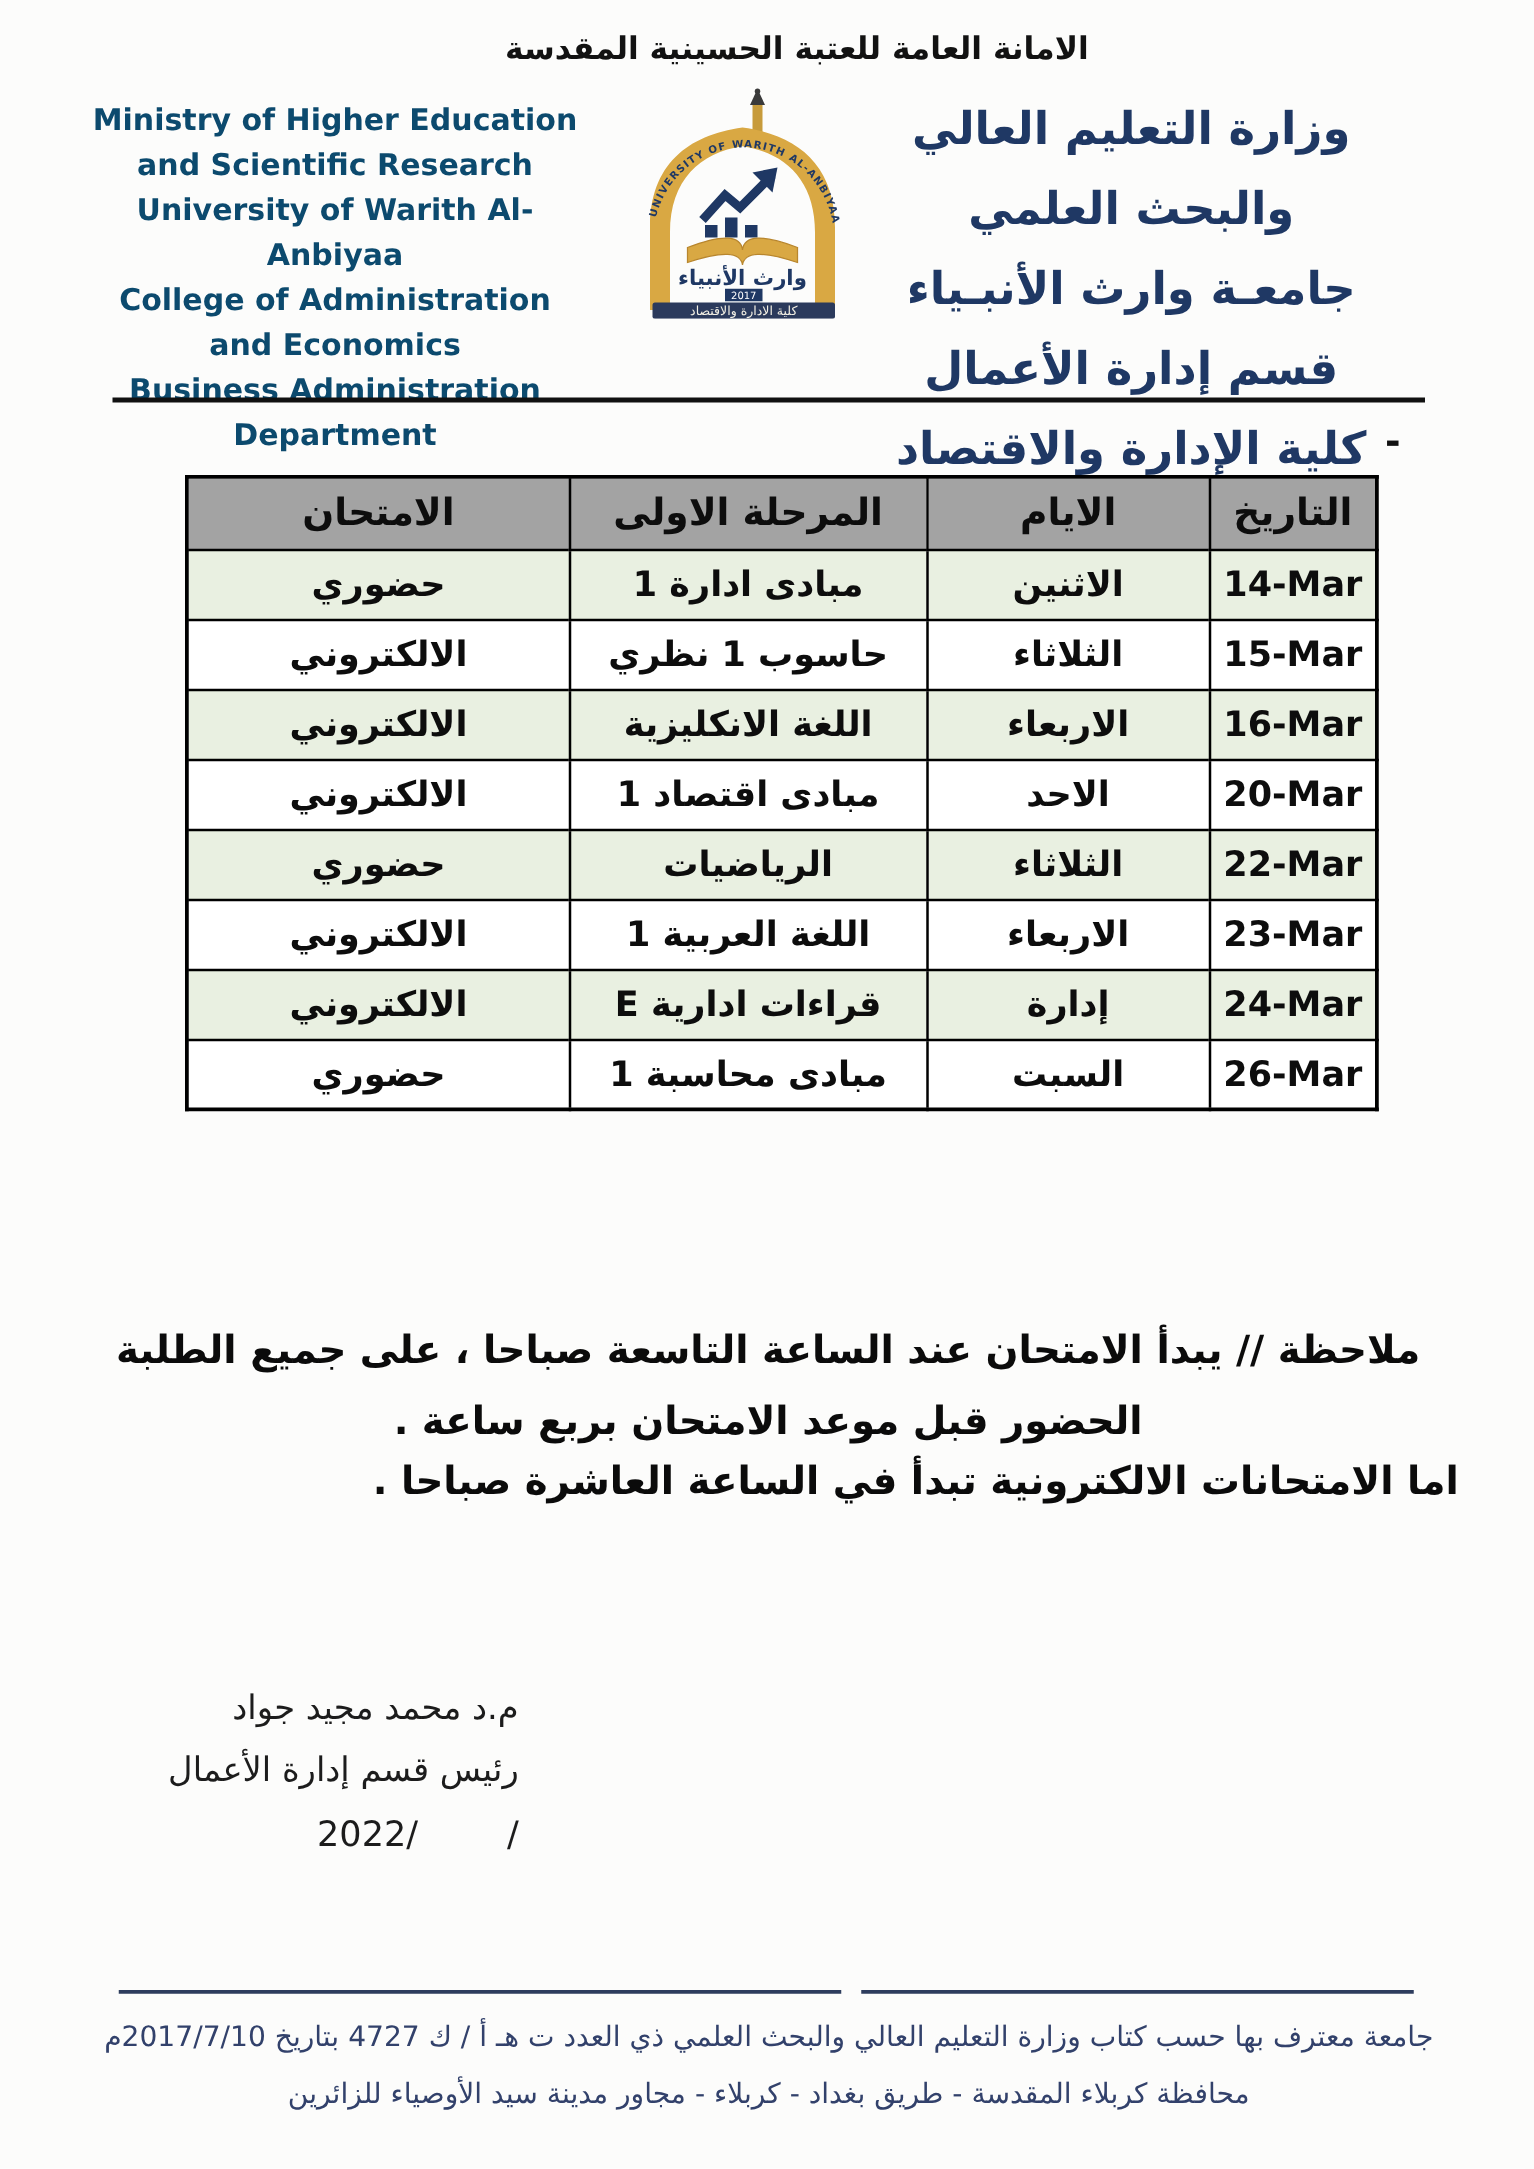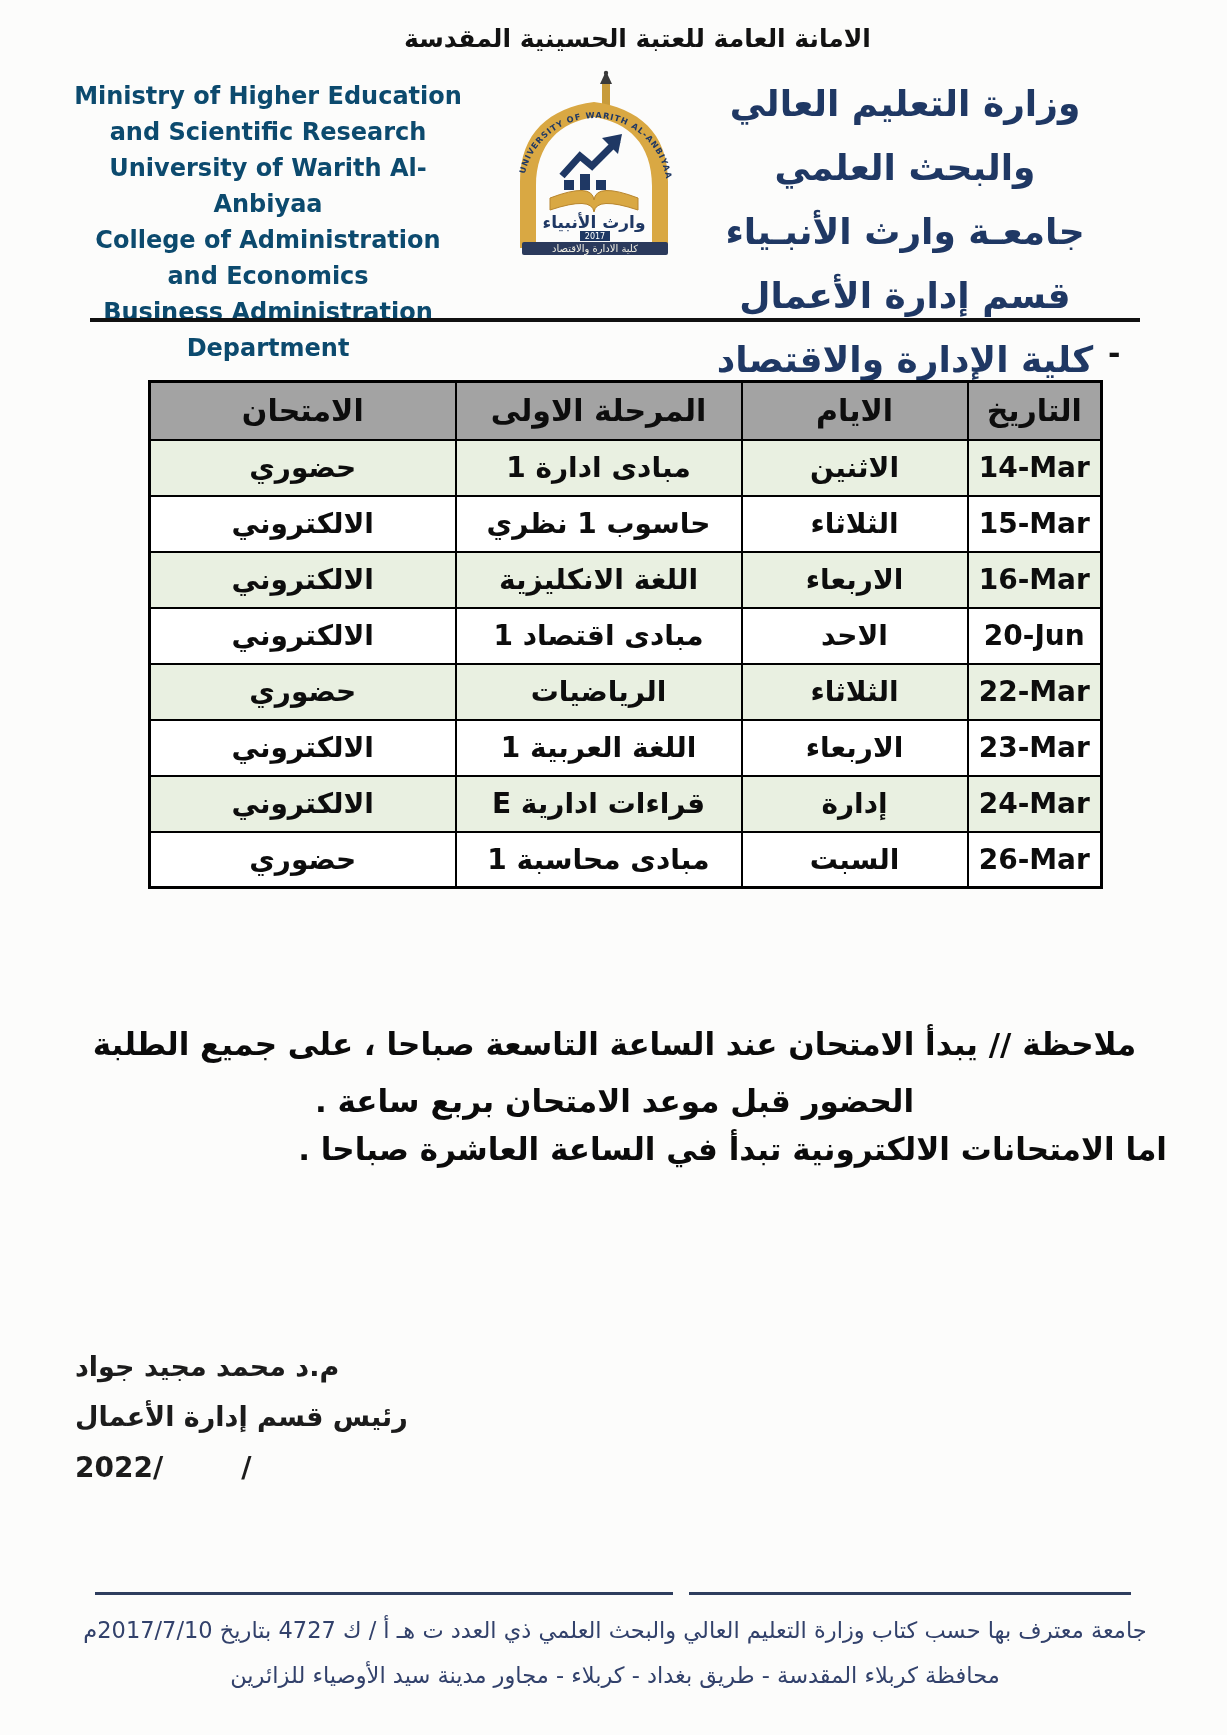--- a/index.html
+++ b/index.html
@@ -56,35 +56,35 @@
   }
   .exam-table th {
     height:58px; background:#a3a3a3; font-size:30px;
   }
   .exam-table td { height:56px; font-size:28px; }
   .exam-table tbody tr:nth-child(odd)  td { background:#e9f0e1; }
   .exam-table tbody tr:nth-child(even) td { background:#ffffff; }
   .date-cell { direction:ltr; font-size:27px; }
   
   .notes {
-    position:absolute; top:1016px; left:62px; width:1105px;
+    position:absolute; top:1052px; left:62px; width:1105px;
     direction:rtl; color:#0b0b0b;
   }
   .note-1 {
     text-align:center; font-size:31px; font-weight:bold; line-height:1.85;
   }
   .note-2 {
     text-align:right;
     font-size:31px; font-weight:bold;
   }
   
   .signature {
     position:absolute; top:1342px; left:75px; width:340px;
-    text-align:left; direction:rtl; color:#1c1c1c;
-    font-size:27px; line-height:1.85;font-weight:bold;
+    text-align:right; direction:rtl; color:#1c1c1c;
+    font-size:27px; line-height:1.85;
   }
   .signature .sig-date { direction:ltr; white-space:pre; font-size:28px; }
   
   .footer-line-a, .footer-line-b {
     position:absolute; top:1592px; height:3px; background:#2e3d5e;
   }
   .footer-line-a { left:95px;  width:578px; }
   .footer-line-b { left:689px; width:442px; }
   .footer-text {
     position:absolute; top:1608px; left:60px; width:1110px;
@@ -187,21 +187,21 @@
         <td>حاسوب 1 نظري</td>
         <td>الالكتروني</td>
       </tr>
       <tr>
         <td class="date-cell">16-Mar</td>
         <td>الاربعاء</td>
         <td>اللغة الانكليزية</td>
         <td>الالكتروني</td>
       </tr>
       <tr>
-        <td class="date-cell">20-Jun</td>
+        <td class="date-cell">20-Mar</td>
         <td>الاحد</td>
         <td>مبادى اقتصاد 1</td>
         <td>الالكتروني</td>
       </tr>
       <tr>
         <td class="date-cell">22-Mar</td>
         <td>الثلاثاء</td>
         <td>الرياضيات</td>
         <td>حضوري</td>
       </tr>

